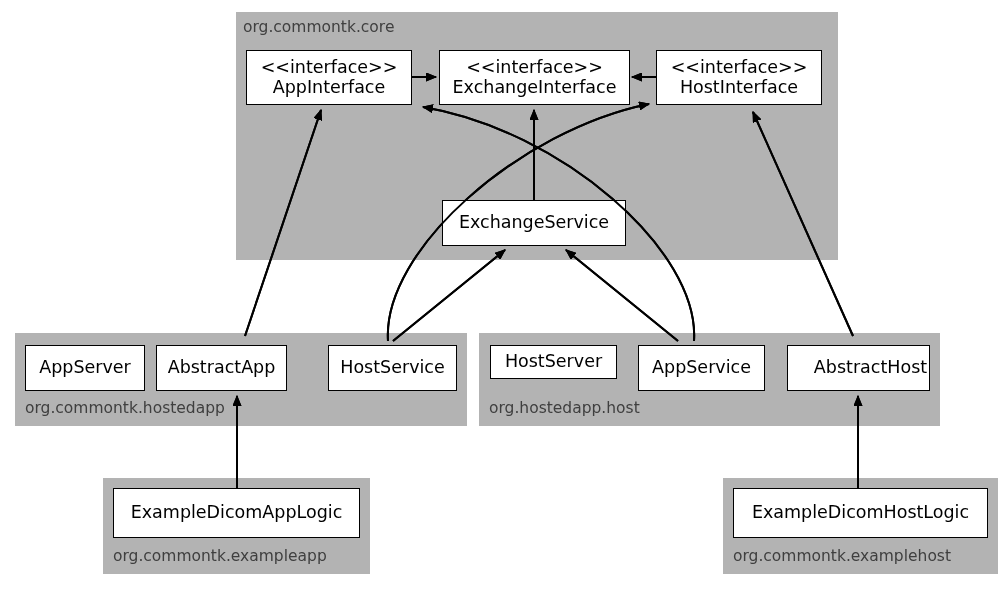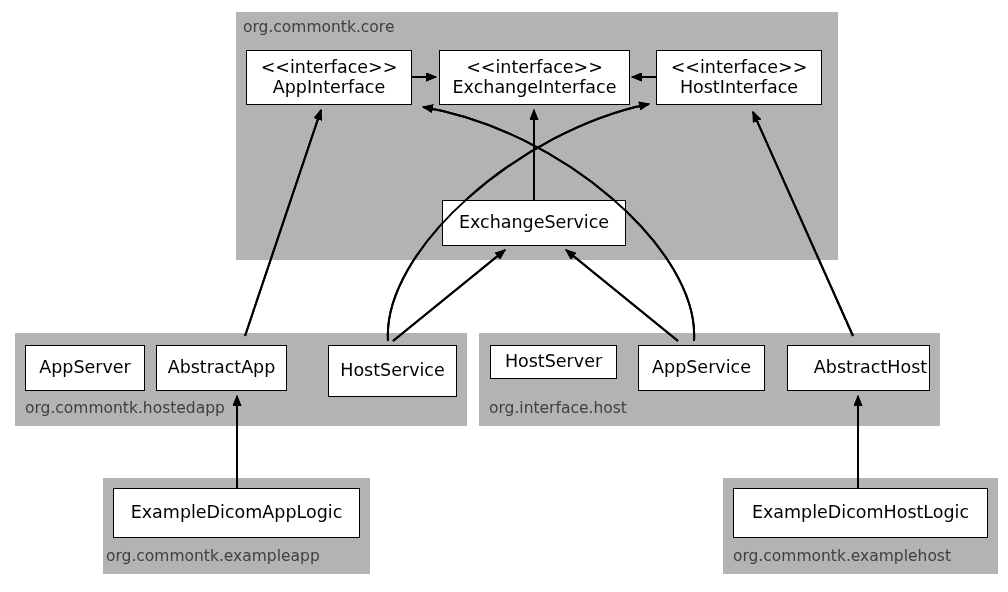--- a/index.html
+++ b/index.html
@@ -56,22 +56,22 @@
 <div id="stage">
 
   <div class="pkg" style="left: 236px; top: 12px; width: 602px; height: 248px; background: rgb(179, 179, 179);"></div>
   <div class="pkg" style="left: 15px; top: 333px; width: 452px; height: 93px; background: rgb(179, 179, 179);"></div>
   <div class="pkg" style="left: 479px; top: 333px; width: 461px; height: 93px; background: rgb(179, 179, 179);"></div>
   <div class="pkg" style="left: 103px; top: 478px; width: 267px; height: 96px; background: rgb(179, 179, 179);"></div>
   <div class="pkg" style="left: 723px; top: 478px; width: 275px; height: 96px; background: rgb(179, 179, 179);"></div>
 
   <div class="pkg-label" style="left: 228px; top: 18px; color: #404040; margin-left: 15px;">org.commontk.core</div>
   <div class="pkg-label" style="left: 25px; top: 399px; color: rgb(63, 63, 63);">org.commontk.hostedapp</div>
-  <div class="pkg-label" style="left: 489px; top: 399px; color: rgb(63, 63, 63);">org.interface.host</div>
-  <div class="pkg-label" style="left: 106px; top: 547px; color: rgb(63, 63, 63);">org.commontk.exampleapp</div>
+  <div class="pkg-label" style="left: 489px; top: 399px; color: rgb(63, 63, 63);">org.hostedapp.host</div>
+  <div class="pkg-label" style="left: 113px; top: 547px; color: rgb(63, 63, 63);">org.commontk.exampleapp</div>
   <div class="pkg-label" style="left: 733px; top: 547px; color: rgb(63, 63, 63);">org.commontk.examplehost</div>
 
   <svg id="edges" viewBox="0 0 1008 592">
     <defs>
       <marker id="ah" markerWidth="11" markerHeight="9" refX="10" refY="4.5" orient="auto" markerUnits="userSpaceOnUse">
         <path d="M0,0 L11,4.5 L0,9 z" fill="#000000"></path>
       </marker>
     </defs>
     <g id="edge-paths" stroke="#000000" stroke-width="2" fill="none">
         <path d="M412,77 L436,77" stroke="#000000" stroke-width="2" fill="none" marker-end="url(#ah)"></path>
@@ -102,21 +102,21 @@
   </div>
   <div class="node" style="left: 442px; top: 200px; width: 184px; height: 46px;">
     <span class="ln">ExchangeService</span>
   </div>
   <div class="node" style="left: 25px; top: 345px; width: 120px; height: 46px;">
     <span class="ln">AppServer</span>
   </div>
   <div class="node" style="left: 156px; top: 345px; width: 131px; height: 46px;">
     <span class="ln">AbstractApp</span>
   </div>
-  <div class="node" style="left: 328px; top: 345px; width: 129px; height: 52px;">
+  <div class="node" style="left: 328px; top: 345px; width: 129px; height: 46px;">
     <span class="ln">HostService</span>
   </div>
   <div class="node" style="left: 490px; top: 345px; width: 127px; height: 34px;">
     <span class="ln">HostServer</span>
   </div>
   <div class="node" style="left: 638px; top: 345px; width: 127px; height: 46px;">
     <span class="ln">AppService</span>
   </div>
   <div class="node" style="left: 787px; top: 345px; width: 143px; height: 46px; padding-left: 24px;">
     <span class="ln">AbstractHost</span>

